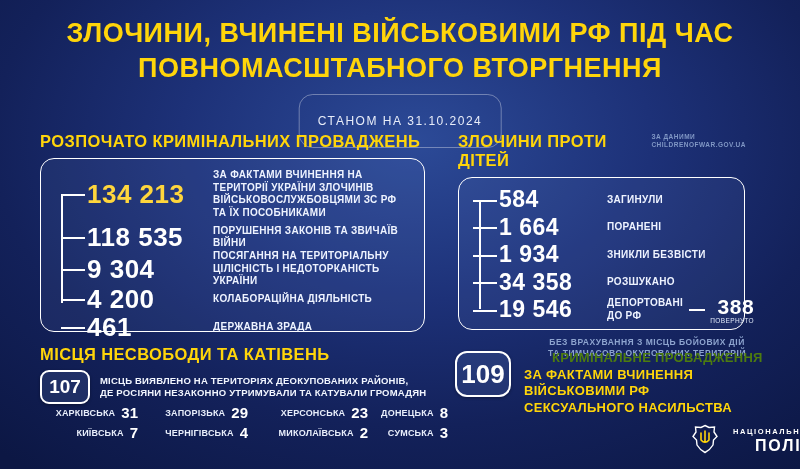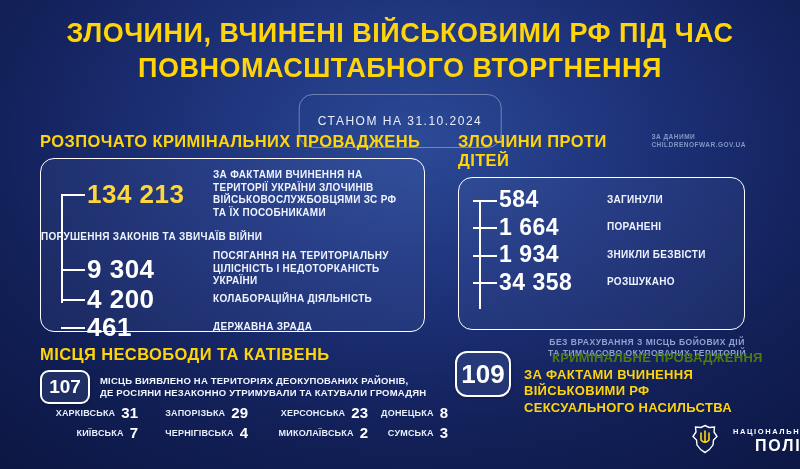--- a/index.html
+++ b/index.html
@@ -89,20 +89,21 @@
 
 <div id="col-left">
   <div class="sec-head">РОЗПОЧАТО КРИМІНАЛЬНИХ ПРОВАДЖЕНЬ</div>
   <div class="stat-box" id="box-left">
     <div class="vline"></div>
     <div class="stat-row r0">
       <div class="stat-value highlight">134 213</div>
       <div class="stat-label">ЗА ФАКТАМИ ВЧИНЕННЯ НА ТЕРИТОРІЇ УКРАЇНИ ЗЛОЧИНІВ ВІЙСЬКОВОСЛУЖБОВЦЯМИ ЗС РФ ТА ЇХ ПОСОБНИКАМИ</div>
     </div>
     <div class="stat-row r1">
+      <div class="stat-value">118 535</div>
       <div class="stat-label">ПОРУШЕННЯ ЗАКОНІВ ТА ЗВИЧАЇВ ВІЙНИ</div>
     </div>
     <div class="stat-row r2">
       <div class="stat-value">9 304</div>
       <div class="stat-label">ПОСЯГАННЯ НА ТЕРИТОРІАЛЬНУ ЦІЛІСНІСТЬ І НЕДОТОРКАНІСТЬ УКРАЇНИ</div>
     </div>
     <div class="stat-row r3">
       <div class="stat-value">4 200</div>
       <div class="stat-label">КОЛАБОРАЦІЙНА ДІЯЛЬНІСТЬ</div>
     </div>
@@ -131,20 +132,29 @@
       <div class="stat-value">1 664</div>
       <div class="stat-label">ПОРАНЕНІ</div>
     </div>
     <div class="stat-row">
       <div class="stat-value">1 934</div>
       <div class="stat-label">ЗНИКЛИ БЕЗВІСТИ</div>
     </div>
     <div class="stat-row">
       <div class="stat-value">34 358</div>
       <div class="stat-label">РОЗШУКАНО</div>
+    </div>
+    <div class="stat-row">
+      <div class="stat-value">19 546</div>
+      <div class="stat-label">ДЕПОРТОВАНІ ДО РФ</div>
+      <div class="dash"></div>
+      <div class="returned">
+        <div class="returned-value">388</div>
+        <div class="returned-label">ПОВЕРНУТО</div>
+      </div>
     </div>
   </div>
   <div class="disclaimer">
     <div>БЕЗ ВРАХУВАННЯ З МІСЦЬ БОЙОВИХ ДІЙ</div>
     <div>ТА ТИМЧАСОВО ОКУПОВАНИХ ТЕРИТОРІЙ</div>
   </div>
 </div>
 
 <div id="detention">
   <div class="sec-head">МІСЦЯ НЕСВОБОДИ ТА КАТІВЕНЬ</div>

